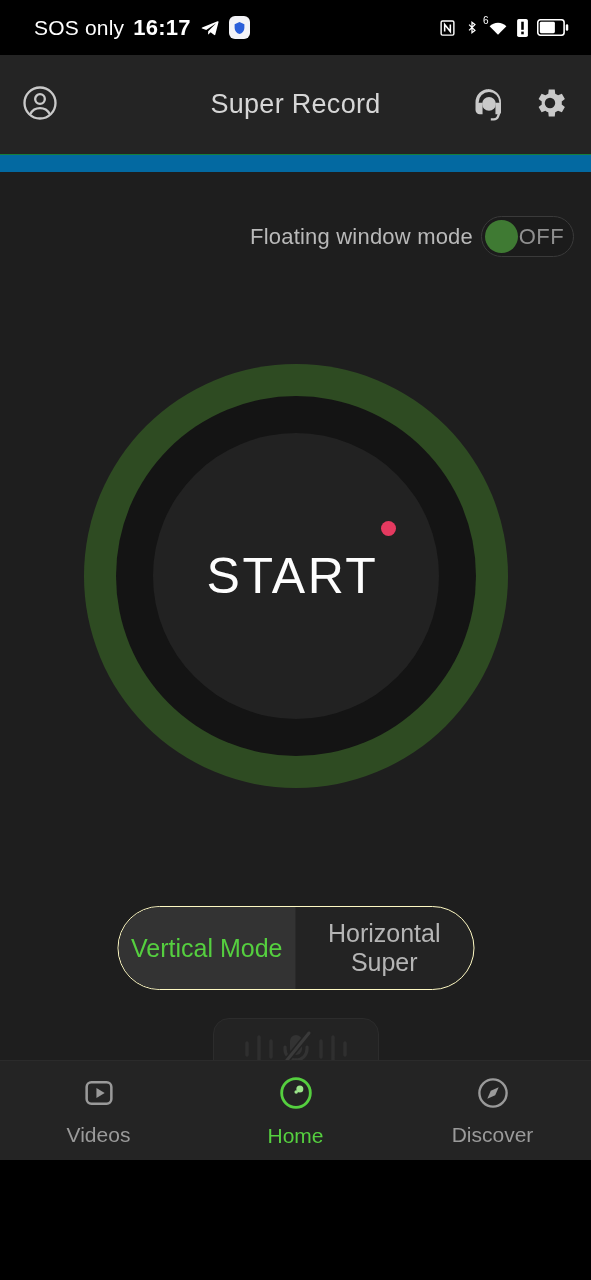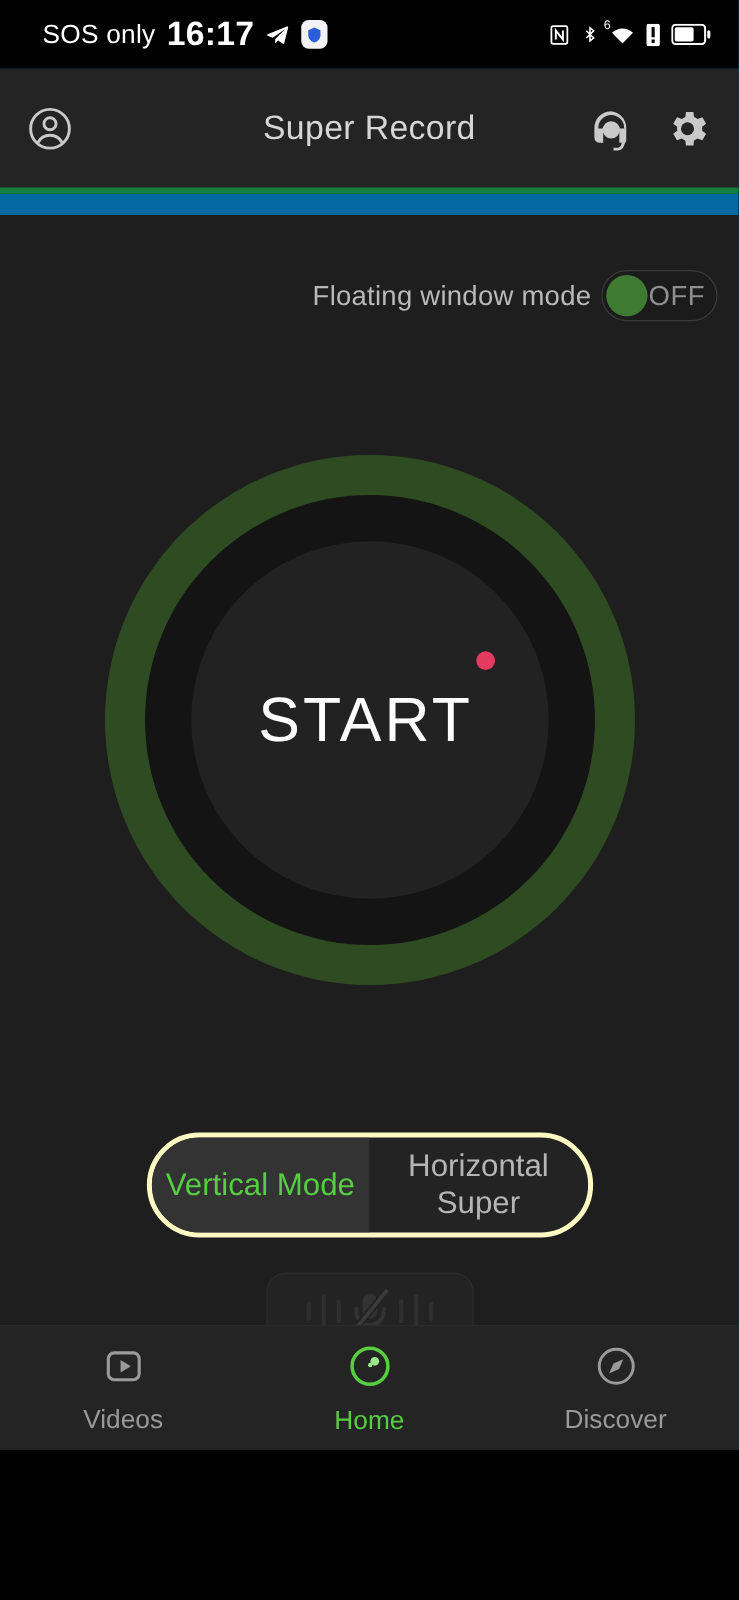--- a/index.html
+++ b/index.html
@@ -22,21 +22,21 @@
     width: 591px; height: 55px;
     background: #000;
     display: flex; align-items: center;
     justify-content: space-between;
     padding: 0 22px 0 34px;
   }
   .sb-left { display: flex; align-items: center; gap: 9px; }
   .sb-carrier {
     color: #ffffff; font-size: 21px; letter-spacing: .2px;
   }
-  .sb-time { color: #ffffff; font-size: 27px; font-weight: 600; letter-spacing: .2px;}
+  .sb-time { color: #ffffff; font-size: 22px; font-weight: 600; letter-spacing: .2px;}
   .sb-right { display: flex; align-items: center; gap: 9px; }
   .ico { display: inline-flex; align-items: center; justify-content: center; }
   .tg-plane { width: 20px; height: 18px; }
   .shield-app {
     width: 21px; height: 23px;
     background: #f3f3f7;
     border-radius: 6px;
     display: flex; align-items: center; justify-content: center;
   }
   .wifi-wrap { position: relative; display: inline-flex; align-items: flex-end; }
@@ -44,21 +44,21 @@
     position: absolute; top: -4px; left: -5px;
     font-size: 10px; color: #fff; line-height: 1;
   }
 
   
   .header {
     position: absolute; top: 55px; left: 0;
     width: 591px; height: 100px;
     background: #242424;
     display: flex; align-items: center;
-    border-bottom: 5px solid #15803d;
+    border-bottom: 1px solid #15803d;
   }
   .header-title {
     position: absolute; left: 0; right: 0;
     text-align: center;
     color: #d6d6d6;
     font-size: 27px;
     letter-spacing: .3px;
   }
   .hdr-btn {
     position: absolute;
@@ -150,21 +150,21 @@
     background: #e53a60;
   }
 
   
   .segment {
     position: absolute;
     left: 50%; transform: translateX(-50%);
     top: 734px;
     width: 357px; height: 84px;
     border-radius: 42px;
-    border: 4px solid #fef9c3;
+    border: 1px solid #fef9c3;
     background: #232323;
     display: flex;
     overflow: hidden;
   }
   .seg-item {
     flex: 1;
     display: flex; align-items: center; justify-content: center;
     text-align: center;
     font-size: 25px;
     line-height: 1.16;

